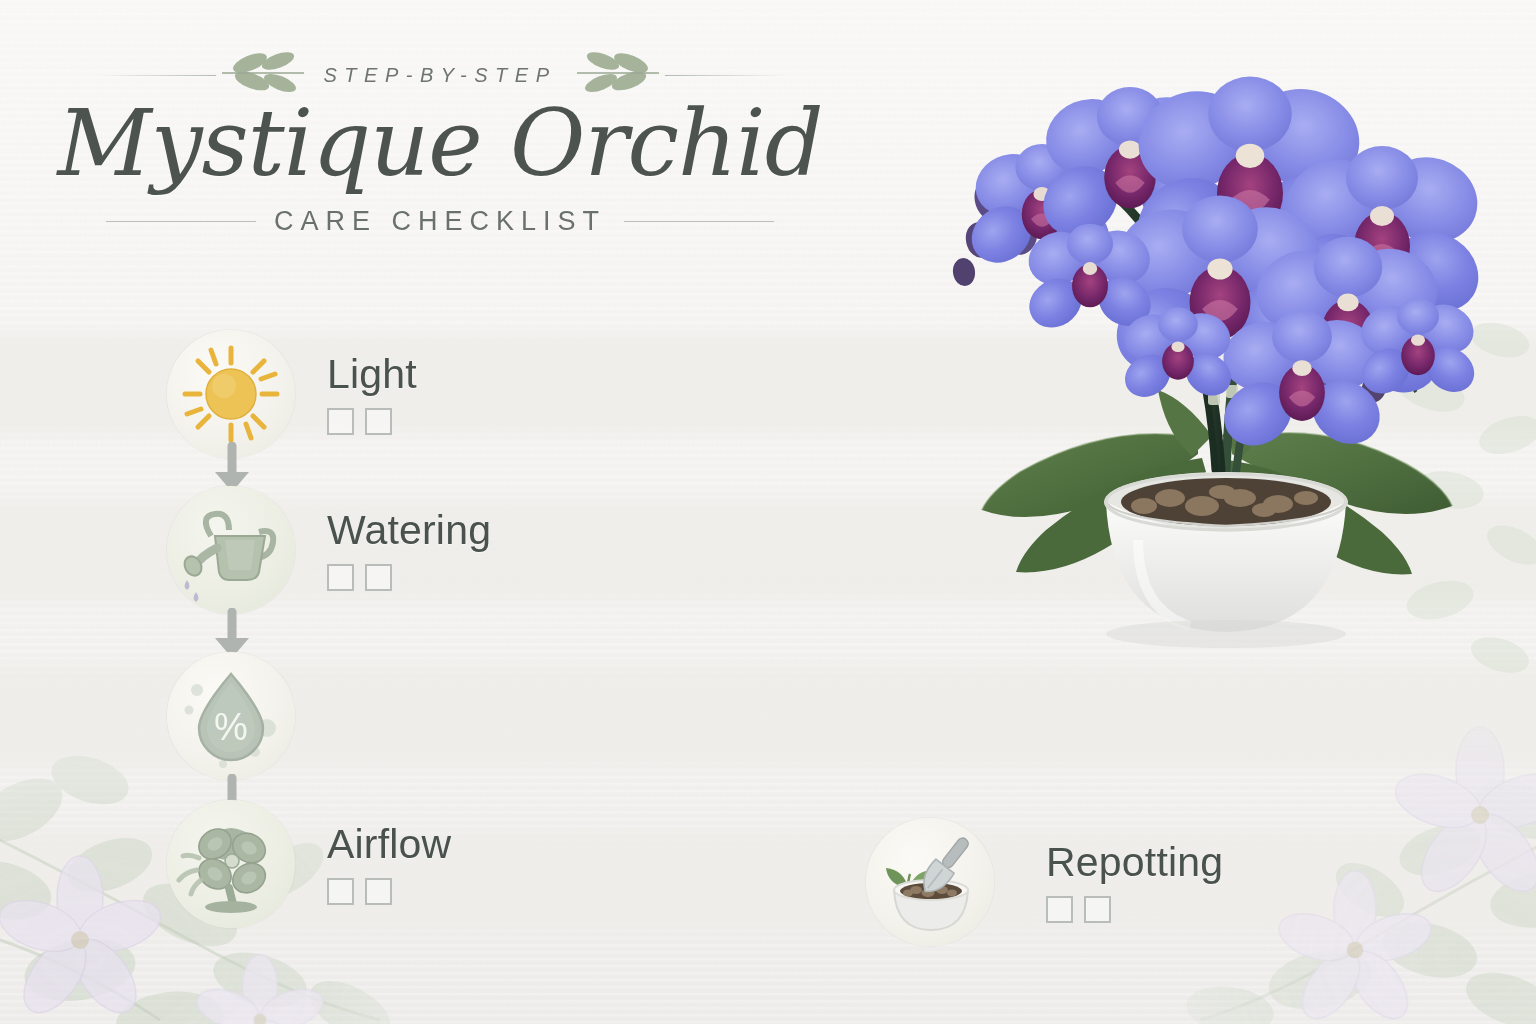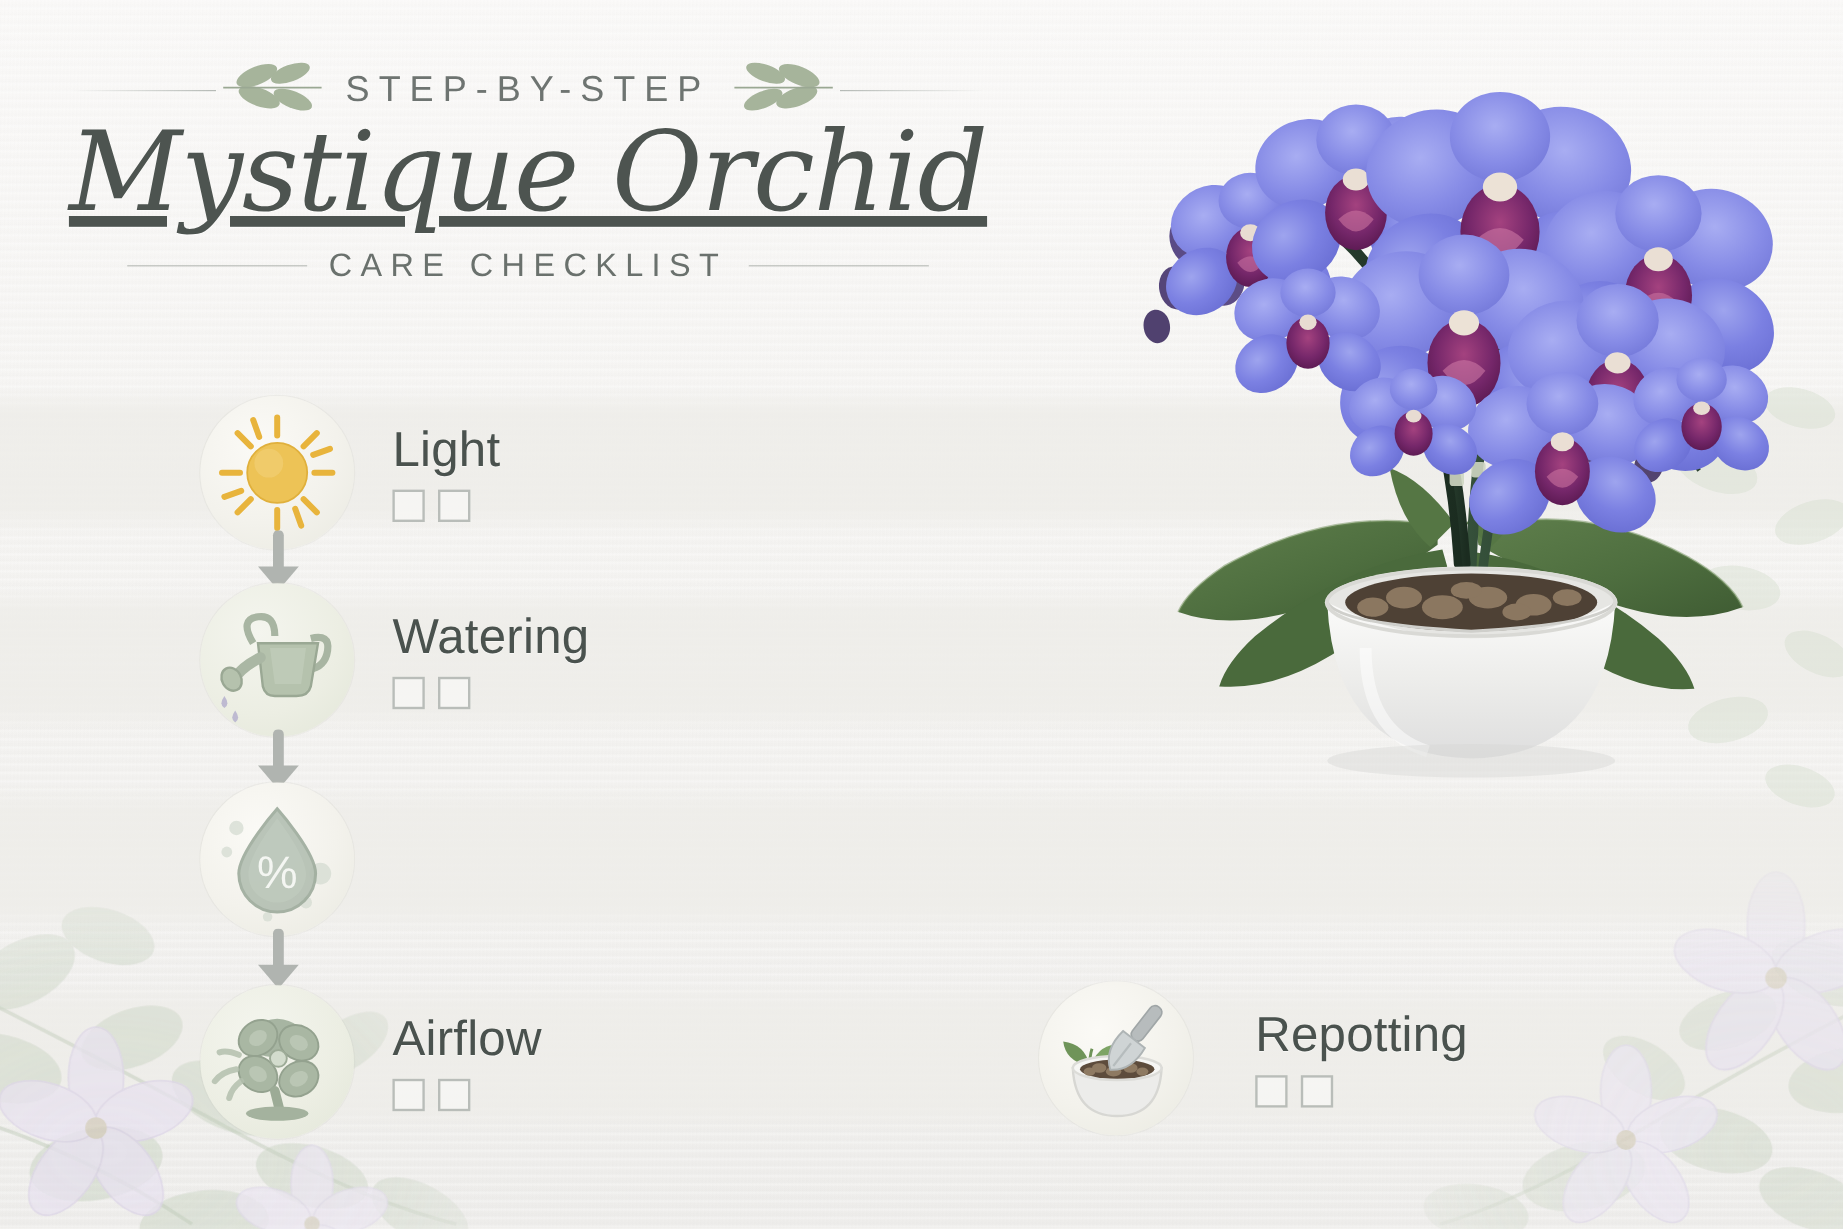--- a/index.html
+++ b/index.html
@@ -35,36 +35,35 @@
     pointer-events:none;}
 
   
   .floral{position:absolute;pointer-events:none;}
   .floral svg{display:block;}
 
   
   .header{position:absolute;left:0;top:52px;width:880px;text-align:center;}
   .eyebrow-row{display:flex;align-items:center;justify-content:center;gap:0px;height:46px;}
   .eyebrow{
-    font-size:30px;letter-spacing:7.5px;color:#6e7471;font-weight:400;
-    font-family:"Liberation Sans",sans-serif;white-space:nowrap;padding:0 16px;
+    font-size:20px;letter-spacing:7.5px;color:#6e7471;font-weight:400;
+    font-family:"Liberation Sans",sans-serif;white-space:nowrap;padding:0 16px;font-style:italic;
   }
   .rule-plain{height:1px;background:linear-gradient(90deg,rgba(140,148,142,0),rgba(140,148,142,.62));width:120px;}
   .rule-plain.right{background:linear-gradient(90deg,rgba(140,148,142,.62),rgba(140,148,142,0));}
 
   .title{
     font-family:"DejaVu Serif",serif;
     font-style:italic;
     font-size:92px;
     line-height:1.04;
     color:#4d5450;
     letter-spacing:-1px;
     margin-top:-2px;
     text-shadow:0 1px 0 rgba(255,255,255,.6);
-    text-decoration:underline;
   }
   .sub-row{display:flex;align-items:center;justify-content:center;margin-top:14px;}
   .subtitle{
     font-size:27px;letter-spacing:7px;color:#6a716d;padding:0 18px;white-space:nowrap;
   }
   .rule-sub{height:1px;background:rgba(150,156,150,.6);width:150px;}
 
   
   .step{position:absolute;display:flex;align-items:center;}
   .icon-wrap{position:relative;width:128px;height:128px;flex:0 0 128px;}
@@ -355,21 +354,21 @@
     </div>
   </div>
 
   <div class="arrow" style="left:206px;top:774px;">
     <svg width="52" height="56" viewBox="0 0 52 56">
       <path d="M26 4 V34" stroke="#b0b4b0" stroke-width="9" stroke-linecap="round" fill="none"></path>
       <path d="M9 30 L26 50 L43 30 Z" fill="#b0b4b0"></path>
     </svg>
   </div>
 
-  <div class="step" style="left:167px;top:821px;">
+  <div class="step" style="left:167px;top:800px;">
     <div class="icon-wrap">
       <div class="icon-disc green"></div>
       <svg class="icon-art" viewBox="0 0 128 128">
         <g fill="#9fae9a" opacity=".9">
           <path d="M64 28 q-22 2 -22 18 q0 14 22 14 q22 0 22 -14 q0 -16 -22 -18Z" transform="rotate(0 64 58)"></path>
         </g>
         <g fill="#a9b7a3" stroke="#94a28f" stroke-width="1.6">
           <ellipse cx="48" cy="44" rx="17" ry="14" transform="rotate(-35 48 44)"></ellipse>
           <ellipse cx="82" cy="48" rx="17" ry="14" transform="rotate(30 82 48)"></ellipse>
           <ellipse cx="48" cy="74" rx="17" ry="14" transform="rotate(35 48 74)"></ellipse>

